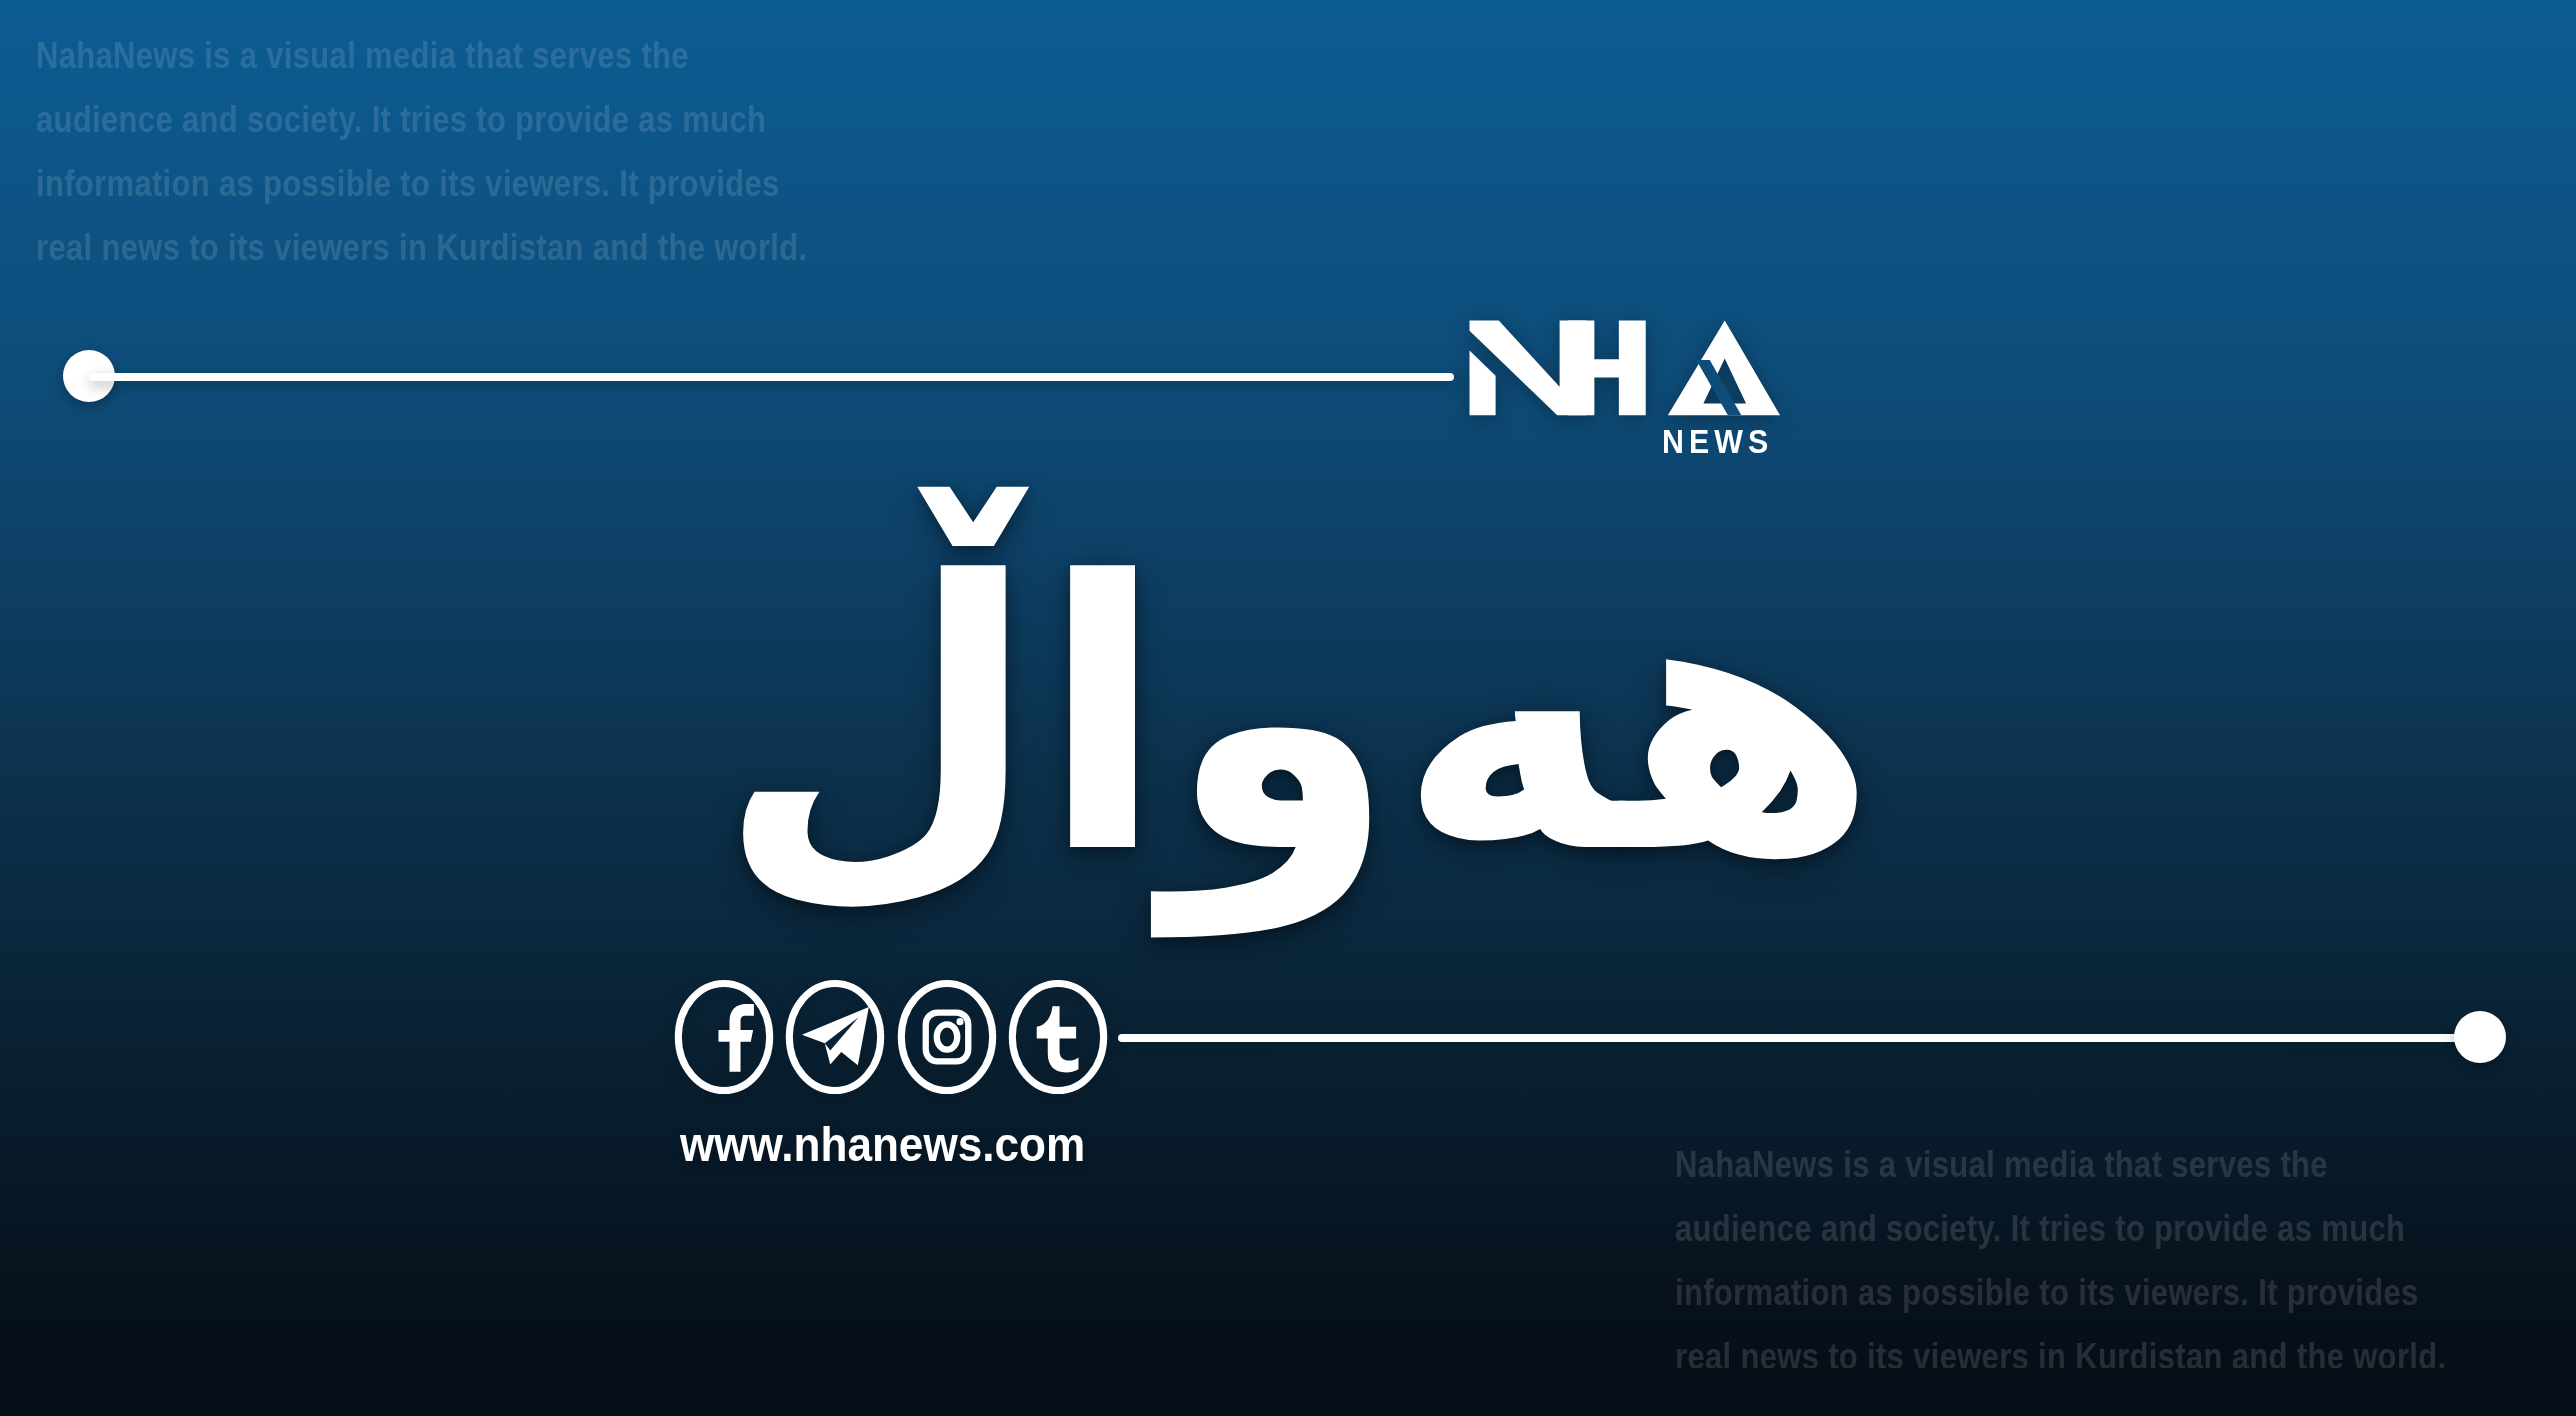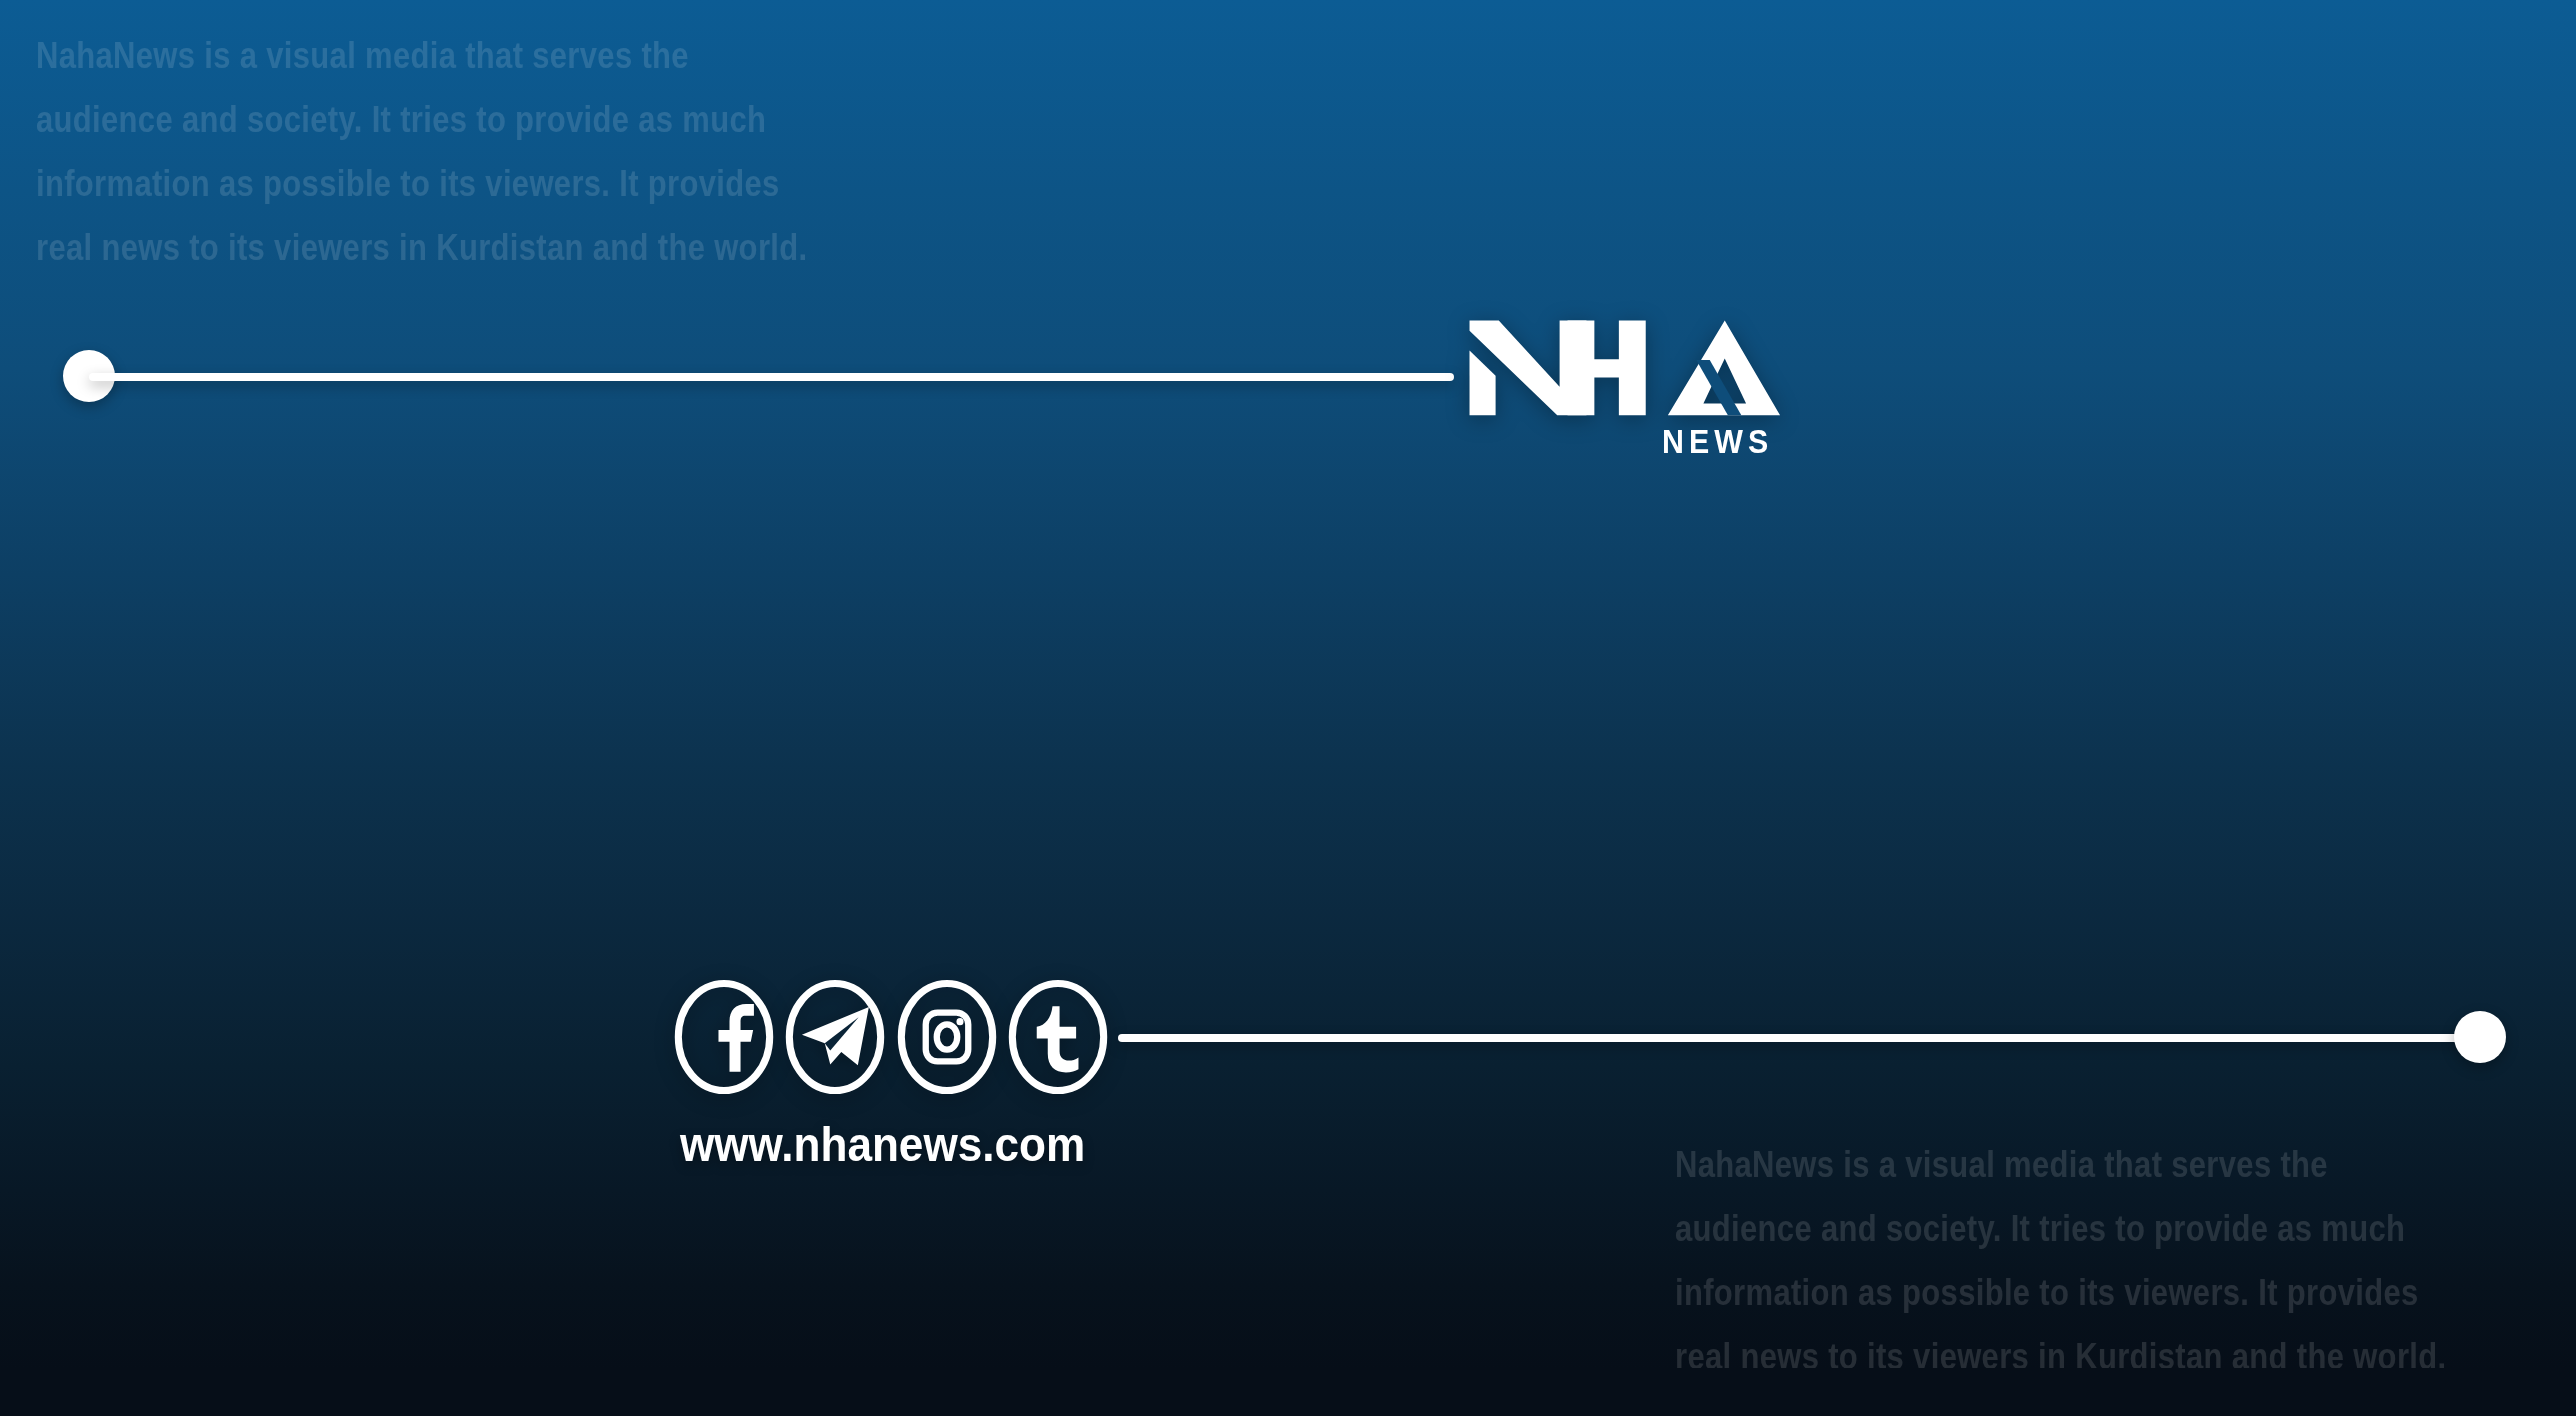--- a/index.html
+++ b/index.html
@@ -66,20 +66,21 @@
 
     <polygon fill="#ffffff" points="131,8 165,8 165,57 196,57 196,8 230,8 230,128 196,128 196,80 165,80 165,128 131,128"></polygon>
 
     <path fill="#ffffff" fill-rule="evenodd" d="M330,8 L400,128 L258,128 Z M330,56 L357,113 L303,113 Z"></path>
 
     <polygon fill="#0e4d7a" points="294,58 311,58 351,128 334,128"></polygon>
   </svg>
   <span class="sr">NHA</span>
   <div class="logo-news">NEWS</div>
 
+  <div class="headline" dir="rtl">هەواڵ</div>
 
   <svg class="icon" style="left:674px;top:979px;" viewBox="0 0 127 147" aria-label="facebook">
     <ellipse cx="63.5" cy="73.5" rx="58" ry="68" fill="none" stroke="#ffffff" stroke-width="9"></ellipse>
     <g transform="translate(13.5,23.5)">
       <path fill="#ffffff" d="M57,94 V56 H43 V41 H57 V30 C57,16 65,8 78,8 H88 V23 H77 C72,23 71,26 71,31 V41 H87 L84,56 H71 V94 Z"></path>
     </g>
   </svg>
 
   <svg class="icon" style="left:785px;top:979px;" viewBox="0 0 127 147" aria-label="telegram">
     <ellipse cx="63.5" cy="73.5" rx="58" ry="68" fill="none" stroke="#ffffff" stroke-width="9"></ellipse>

